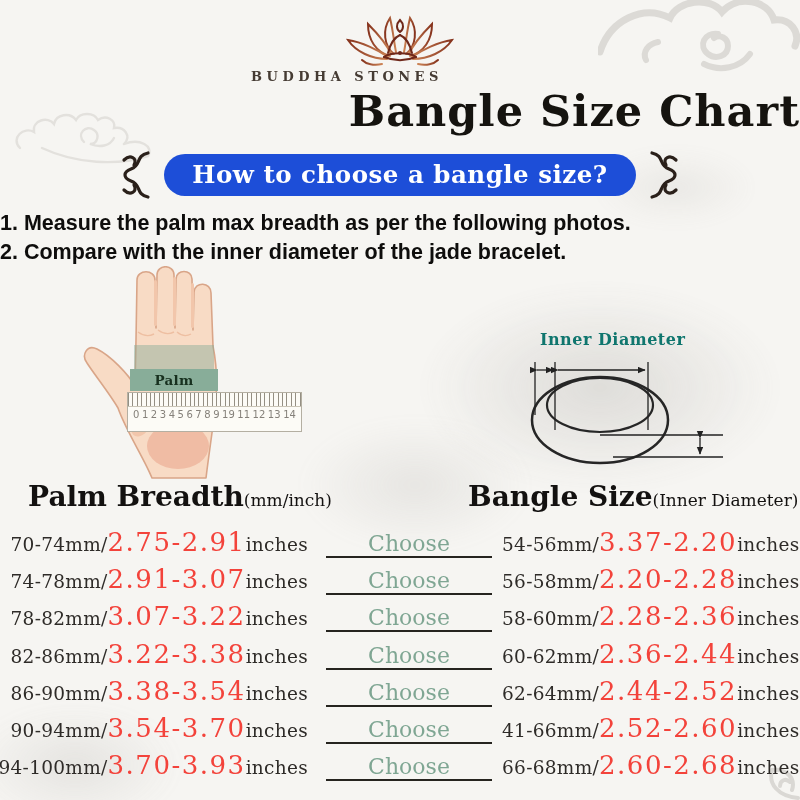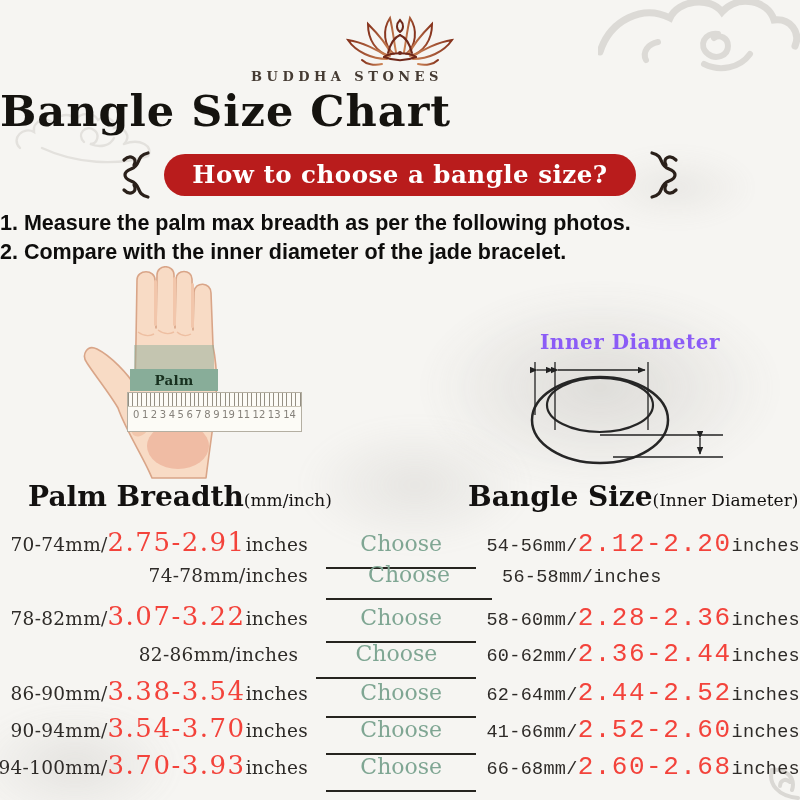--- a/index.html
+++ b/index.html
@@ -17,62 +17,62 @@
   .sm1{left:420px;top:285px;width:360px;height:205px;opacity:.85;}
   .sm2{left:300px;top:420px;width:230px;height:130px;opacity:.55;}
   .sm3{left:-30px;top:705px;width:210px;height:120px;opacity:.6;}
   .sm4{left:595px;top:150px;width:160px;height:75px;opacity:.45;}
   .cloud{position:absolute;}
   
   .logo{left:338px;top:12px;width:124px;height:56px;}
   .brand-name{left:0;top:69px;width:694px;text-align:center;
     font-family:"DejaVu Serif",serif;font-size:13px;font-weight:600;
     letter-spacing:4.5px;color:#453b33;}
-  .page-title{left:0;top:86px;width:800px;text-align:left;
+  .page-title{left:0;top:86px;width:800px;text-align:right;
     font-family:"DejaVu Serif",serif;font-size:43px;font-weight:bold;
     letter-spacing:1px;color:#15130f;}
   .banner-row{left:0;top:150px;width:800px;display:flex;justify-content:center;
     align-items:center;gap:12px;}
-  .banner-pill{background:#b91c1c;color:#fff;border-radius:22px;height:42px;
+  .banner-pill{background:#1d4ed8;color:#fff;border-radius:22px;height:42px;
     line-height:42px;padding:0 28px;font-family:"DejaVu Serif",serif;
     font-size:24.5px;font-weight:bold;letter-spacing:.5px;}
   .instructions{left:0;top:209px;width:800px;text-align:left;
     font-size:21.5px;font-weight:bold;line-height:29px;color:#0e0d0c;}
   
   .hand-svg{left:78px;top:266px;}
   .palm-label{left:130px;top:369px;width:88px;height:22px;line-height:22px;
     background:#88ad99;text-align:center;font-family:"DejaVu Serif",serif;
     font-size:13.5px;font-weight:bold;color:#17301f;letter-spacing:.3px;}
   .ruler{left:127px;top:392px;width:175px;height:40px;background:#fcfbf6;
     border:1px solid #b4afa2;box-sizing:border-box;}
   .ruler-ticks{height:13px;border-bottom:1px solid #c9c4b6;
     background:repeating-linear-gradient(90deg,#948f83 0 1px,transparent 1px 4.4px);}
   .ruler-numbers{display:flex;justify-content:space-between;padding:2px 5px 0 5px;
     font-family:"DejaVu Sans",sans-serif;font-size:10px;color:#85817a;}
   
   .bangle-svg{left:505px;top:323px;}
   .inner-diameter-label{left:540px;top:330px;font-family:"DejaVu Serif",serif;
-    font-size:20px;font-weight:bold;color:#8b5cf6;letter-spacing:.5px;}
+    font-size:16px;font-weight:bold;color:#0f766e;letter-spacing:.5px;}
   
   .col-header{top:480px;font-family:"DejaVu Serif",serif;color:#131110;
     white-space:nowrap;}
   .col-header .hd-main{font-size:28px;font-weight:bold;}
   .col-header .hd-unit{font-size:17px;}
   .hdr-left{left:20px;width:320px;text-align:center;}
   .hdr-right{left:468px;width:330px;text-align:center;}
   
   .size-table{left:0;top:527px;width:800px;}
   .size-row{display:flex;align-items:baseline;height:37.2px;padding-left:28px;
     font-family:"DejaVu Serif",serif;}
   .cell-left{width:280px;display:flex;justify-content:flex-end;align-items:baseline;}
-  .cell-right{margin-left:10px;display:flex;align-items:baseline;font-family:Liberation Mono, monospace;}
+  .cell-right{margin-left:10px;display:flex;align-items:baseline;}
   .row-mm,.row-unit{font-size:18.5px;color:#2e2b28;letter-spacing:.3px;white-space:nowrap;}
   .row-red{font-size:26px;color:#f3433b;letter-spacing:1.5px;white-space:nowrap;}
   .choose-link{display:inline-block;width:166px;margin-left:18px;text-align:center;
-    border-bottom:2px solid #26241f;padding-bottom:12px;font-size:22px;
+    border-bottom:2px solid #26241f;padding-bottom:1px;font-size:22px;
     color:#7fa693;text-decoration:none;cursor:pointer;line-height:1;}
 </style>
 </head>
 <body>
 
 <div class="smudge sm1"></div>
 <div class="smudge sm2"></div>
 <div class="smudge sm3"></div>
 <div class="smudge sm4"></div>
 
@@ -216,33 +216,35 @@
 
   <div class="size-row">
     <div class="cell-left">
       <span class="row-mm">70-74mm/</span>
         <span class="row-red">2.75-2.91</span>
         <span class="row-unit">inches</span>
     </div>
     <a class="choose-link">Choose</a>
     <div class="cell-right">
       <span class="row-mm">54-56mm/</span>
-        <span class="row-red">2.12-2.20</span>
+        <span class="row-red">3.37-2.20</span>
         <span class="row-unit">inches</span>
     </div>
   </div>
 
   <div class="size-row">
     <div class="cell-left">
       <span class="row-mm">74-78mm/</span>
+        <span class="row-red">2.91-3.07</span>
         <span class="row-unit">inches</span>
     </div>
     <a class="choose-link">Choose</a>
     <div class="cell-right">
       <span class="row-mm">56-58mm/</span>
+        <span class="row-red">2.20-2.28</span>
         <span class="row-unit">inches</span>
     </div>
   </div>
 
   <div class="size-row">
     <div class="cell-left">
       <span class="row-mm">78-82mm/</span>
         <span class="row-red">3.07-3.22</span>
         <span class="row-unit">inches</span>
     </div>
@@ -250,20 +252,21 @@
     <div class="cell-right">
       <span class="row-mm">58-60mm/</span>
         <span class="row-red">2.28-2.36</span>
         <span class="row-unit">inches</span>
     </div>
   </div>
 
   <div class="size-row">
     <div class="cell-left">
       <span class="row-mm">82-86mm/</span>
+        <span class="row-red">3.22-3.38</span>
         <span class="row-unit">inches</span>
     </div>
     <a class="choose-link">Choose</a>
     <div class="cell-right">
       <span class="row-mm">60-62mm/</span>
         <span class="row-red">2.36-2.44</span>
         <span class="row-unit">inches</span>
     </div>
   </div>
 

